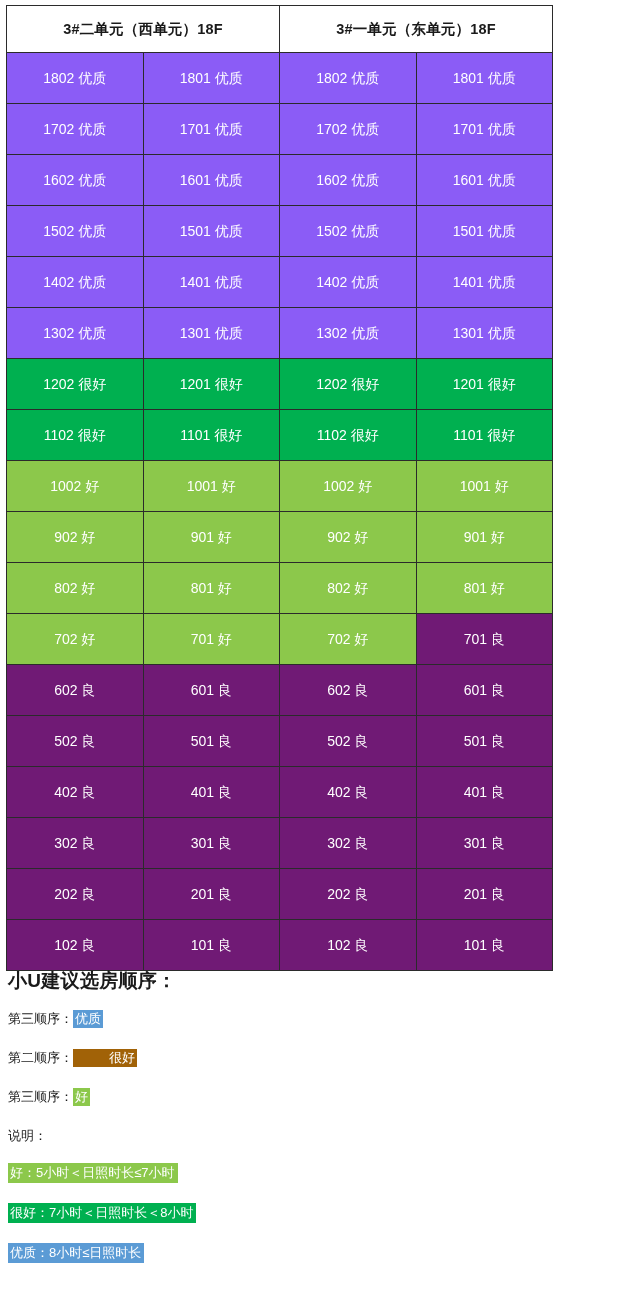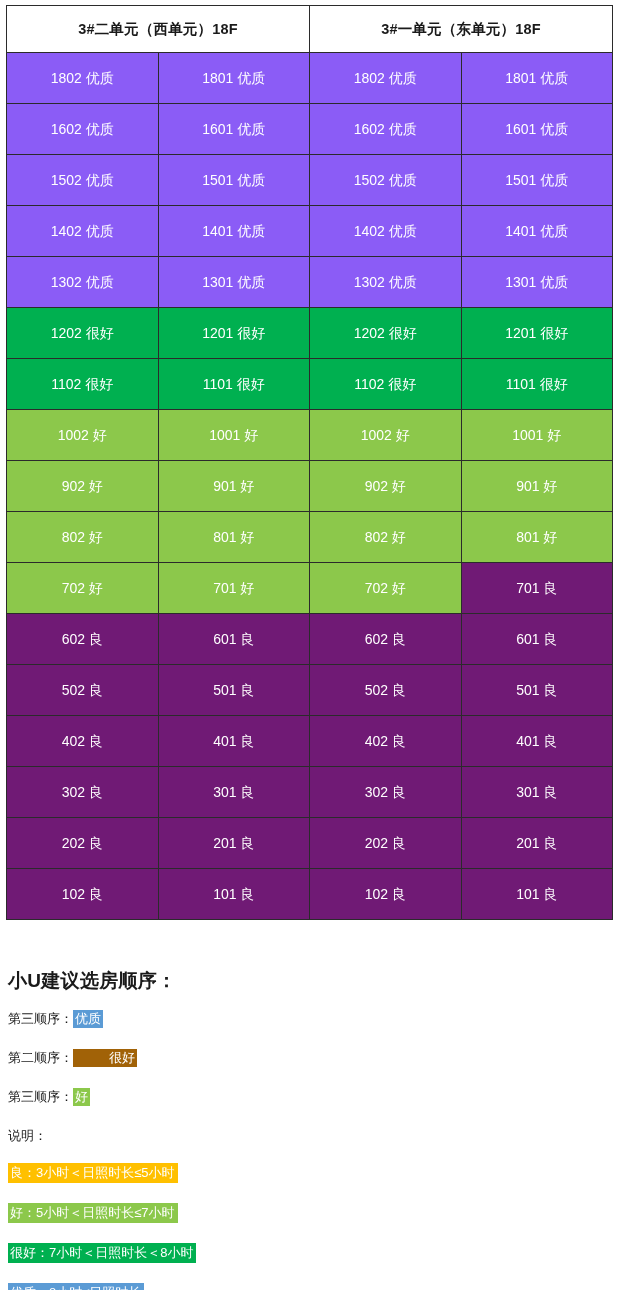--- a/index.html
+++ b/index.html
@@ -24,21 +24,21 @@
   
   .table-wrap {
     position: absolute;
     left: 6px;
     top: 5px;
     width: 607px;
   }
   table.grid {
     border-collapse: collapse;
     table-layout: fixed;
-    width: 607px;
+    width: 547px;
   }
   table.grid td, table.grid th {
     border: 1px solid #2b2b2b;
     padding: 0;
     margin: 0;
   }
   th.unit-head {
     height: 46px;
     background: #ffffff;
     color: #1a1a1a;
@@ -120,20 +120,26 @@
         </tr>
       </thead>
       <tbody id="grid-body">
           <tr>
             <td class="cell lvl-excellent">1802 优质</td>
             <td class="cell lvl-excellent">1801 优质</td>
             <td class="cell lvl-excellent">1802 优质</td>
             <td class="cell lvl-excellent">1801 优质</td>
           </tr>
           <tr>
+            <td class="cell lvl-excellent">1702 优质</td>
+            <td class="cell lvl-excellent">1701 优质</td>
+            <td class="cell lvl-excellent">1702 优质</td>
+            <td class="cell lvl-excellent">1701 优质</td>
+          </tr>
+          <tr>
             <td class="cell lvl-excellent">1602 优质</td>
             <td class="cell lvl-excellent">1601 优质</td>
             <td class="cell lvl-excellent">1602 优质</td>
             <td class="cell lvl-excellent">1601 优质</td>
           </tr>
           <tr>
             <td class="cell lvl-excellent">1502 优质</td>
             <td class="cell lvl-excellent">1501 优质</td>
             <td class="cell lvl-excellent">1502 优质</td>
             <td class="cell lvl-excellent">1501 优质</td>
@@ -231,20 +237,19 @@
 
     <div id="order-list">
         <div class="order-line"><span>第三顺序：</span><span class="chip" style="background: rgb(91, 155, 213);">优质</span></div>
         <div class="order-line"><span>第二顺序：</span><span class="chip" style="background: #a16207; padding-left: 36px;">很好</span></div>
         <div class="order-line"><span>第三顺序：</span><span class="chip" style="background: rgb(140, 200, 75);">好</span></div>
       </div>
 
     <div class="sec-label">说明：</div>
 
     <div id="rule-list">
-        <div class="rule-line"><span class="rule-txt" style="background: rgb(255, 192, 0);">良：3小时＜日照时长≤5小时</span></div>
         <div class="rule-line"><span class="rule-txt" style="background: rgb(140, 200, 75);">好：5小时＜日照时长≤7小时</span></div>
         <div class="rule-line"><span class="rule-txt" style="background: rgb(0, 176, 80);">很好：7小时＜日照时长＜8小时</span></div>
         <div class="rule-line"><span class="rule-txt" style="background: rgb(91, 155, 213);">优质：8小时≤日照时长</span></div>
       </div>
   </div>
 
 </div>
 
 </body></html>

